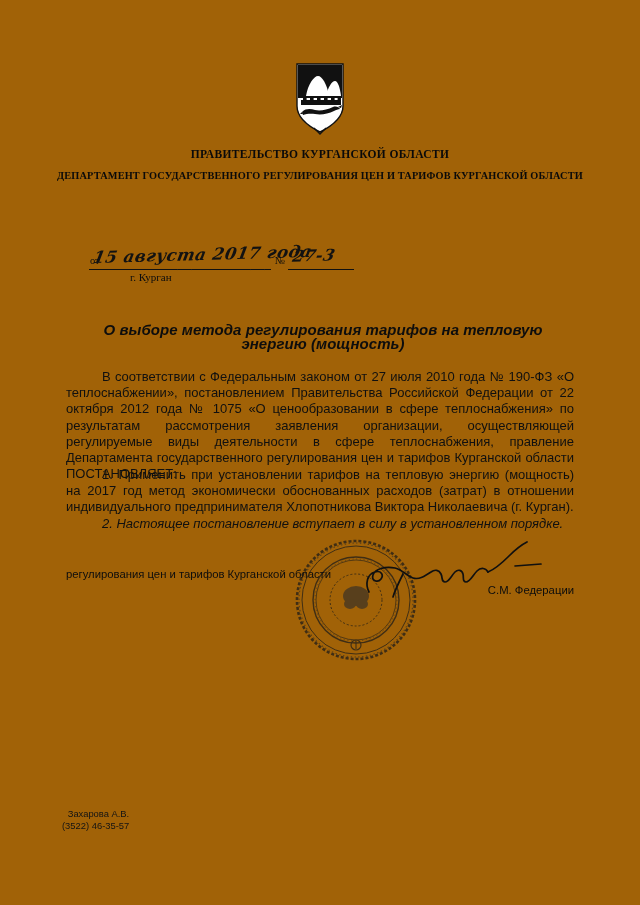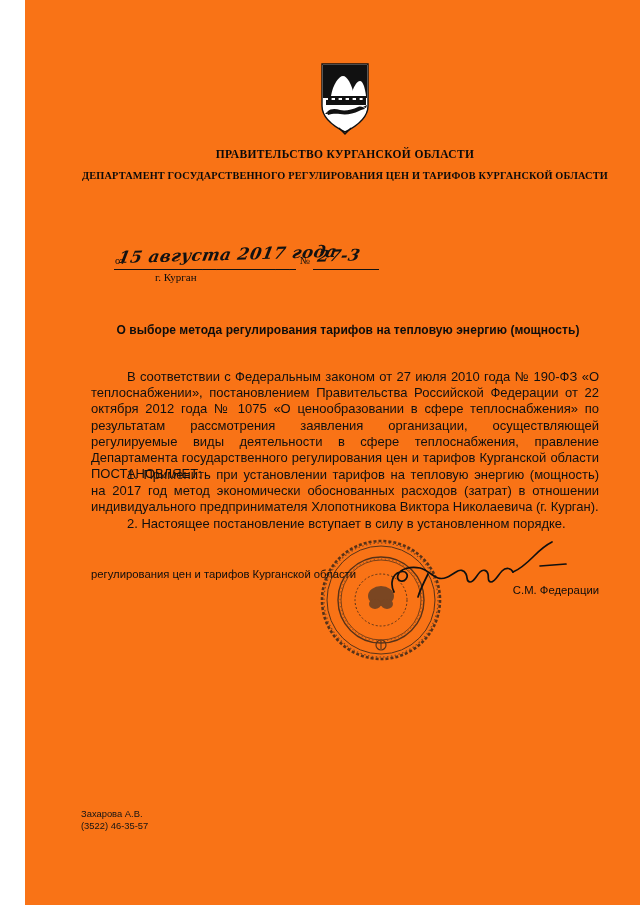--- a/index.html
+++ b/index.html
@@ -12,22 +12,21 @@
     height: 905px;
     position: relative;
     font-family: "Liberation Sans", sans-serif;
     color: #0d0d0d;
     overflow: hidden;
   }
 
   .page {
     position: absolute;
     inset: 0;
-    background: #f97316;
-    margin-left: 25px;
+    background: #a16207;
   }
 
   
   .emblem-wrap {
     position: absolute;
     top: 62px;
     left: 0;
     width: 640px;
     display: flex;
     justify-content: center;
@@ -151,40 +150,41 @@
   .fl-1 { left: 105px; top: 23px; clip-path: polygon(0 0, 100% 0, 50% 100%); }
   .fl-2 { left: 178px; top: 23px; clip-path: polygon(0 0, 100% 0, 50% 100%); }
 
   
   #subject {
     position: absolute;
     top: 323px;
     left: 88px;
     width: 470px;
     text-align: center;
-    font-size: 12px;
+    font-size: 15px;
     font-weight: bold;
     line-height: 14px;
     letter-spacing: 0.05px;
+    font-style: italic;
   }
 
   
   .body-block {
     position: absolute;
     left: 66px;
     width: 508px;
     font-size: 13px;
     line-height: 16.2px;
     text-align: justify;
     text-justify: inter-word;
     color: #101010;
   }
   #para-1 { top: 369px; }
   #para-2 { top: 467px; }
-  #para-3 { top: 516px; }
+  #para-3 { top: 516px; font-style: italic; }
   .indent { text-indent: 36px; }
 
   
   .sig-block {
     position: absolute;
     top: 567px;
     left: 66px;
     width: 508px;
     height: 40px;
     font-size: 11.3px;
@@ -222,25 +222,26 @@
     left: 355px;
     top: 540px;
     width: 200px;
     height: 60px;
     pointer-events: none;
   }
 
   
   .footer {
     position: absolute;
-    left: 56px;
+    left: 62px;
     top: 808px;
     font-size: 9.4px;
     line-height: 12px;
     color: #141414;
+    text-align: right;
   }
 </style>
 </head>
 <body>
 
 <div class="page">
 
   <div class="emblem-wrap">
     <div class="emblem">
       <svg viewBox="0 0 52 73" width="52" height="73" aria-hidden="true">

